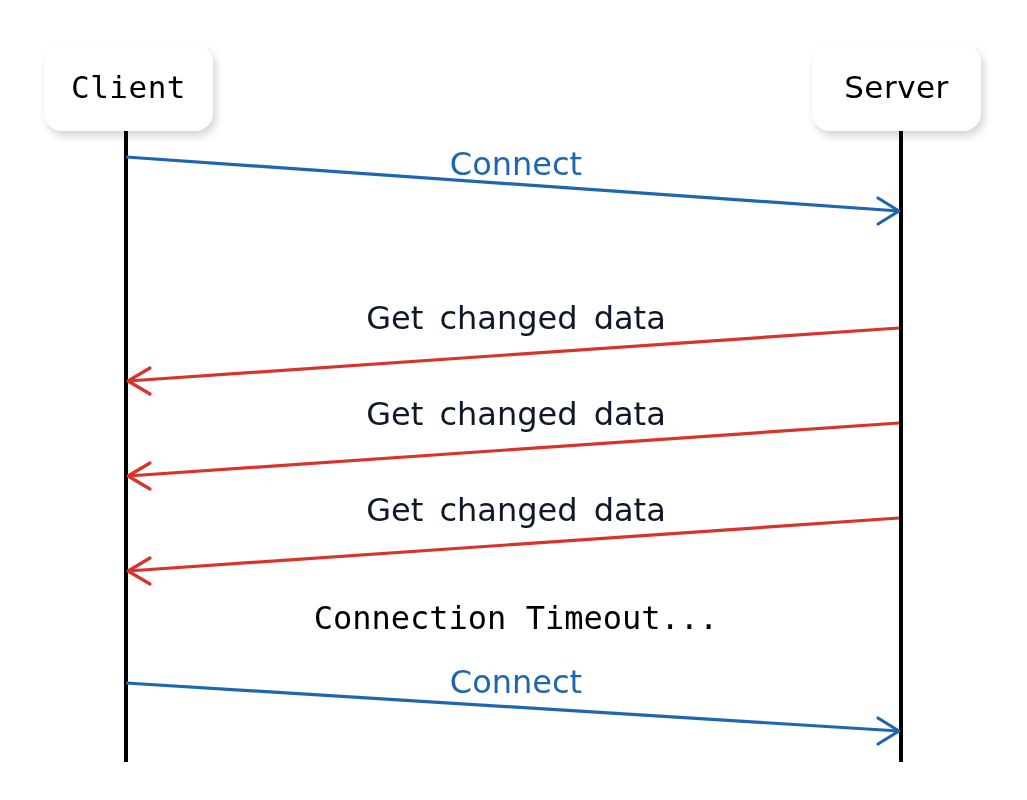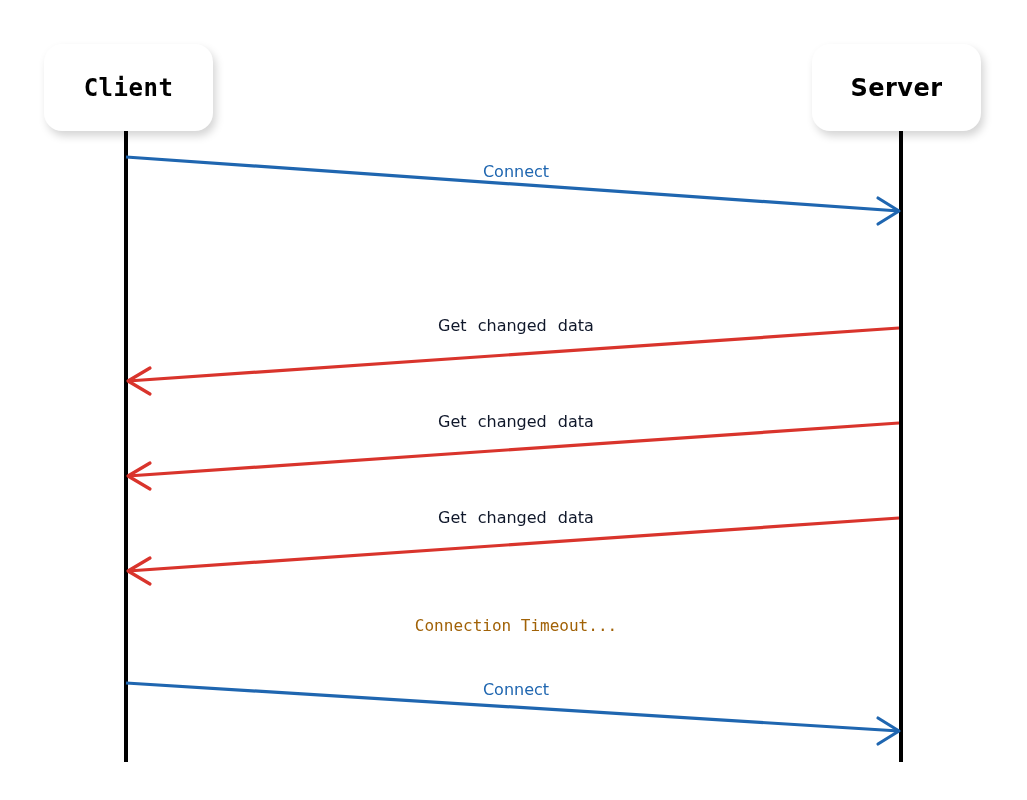--- a/index.html
+++ b/index.html
@@ -31,25 +31,24 @@
     box-sizing: border-box;
     background: #ffffff;
     border-radius: 18px;
     box-shadow: 3px 5px 9px rgba(0, 0, 0, 0.17);
     display: flex;
     align-items: center;
     justify-content: center;
     color: #000000;
   }
   .participant-label {
-    font-size: 24px;
+    font-size: 31px;
     line-height: 1;
     letter-spacing: 0.5px;
     white-space: nowrap;
-    font-weight: bold;
   }
   
   .label-mono {
     font-family: "DejaVu Sans Mono", monospace;
   }
   
   .label-sans {
     font-family: "DejaVu Sans", sans-serif;
   }
   #participant-client {
@@ -60,29 +59,29 @@
   }
   #participant-server {
     left: 812px;
     top: 44px;
     width: 169px;
     height: 87px;
   }
   
   .message-label {
     position: absolute;
-    font-size: 16px;
+    font-size: 32px;
     line-height: 1;
     white-space: nowrap;
     transform: translate(-50%, -100%);
     text-align: center;
   }
   .label-blue { color: #1f66b0; font-family: "DejaVu Sans", sans-serif; }
   .label-red  { color: #0f172a; font-family: "DejaVu Sans", sans-serif; word-spacing: 6px; }
-  .label-black{ color: #a16207; font-family: "DejaVu Sans Mono", monospace; }
+  .label-black{ color: #000000; font-family: "DejaVu Sans Mono", monospace; }
 </style>
 </head>
 <body>
 
 <div id="canvas">
 
   <svg id="diagram-svg" viewBox="0 0 1027 800">
 
     <line x1="126" y1="130" x2="126" y2="762" stroke="#000000" stroke-width="4"></line>
     <line x1="901" y1="130" x2="901" y2="762" stroke="#000000" stroke-width="4"></line>

